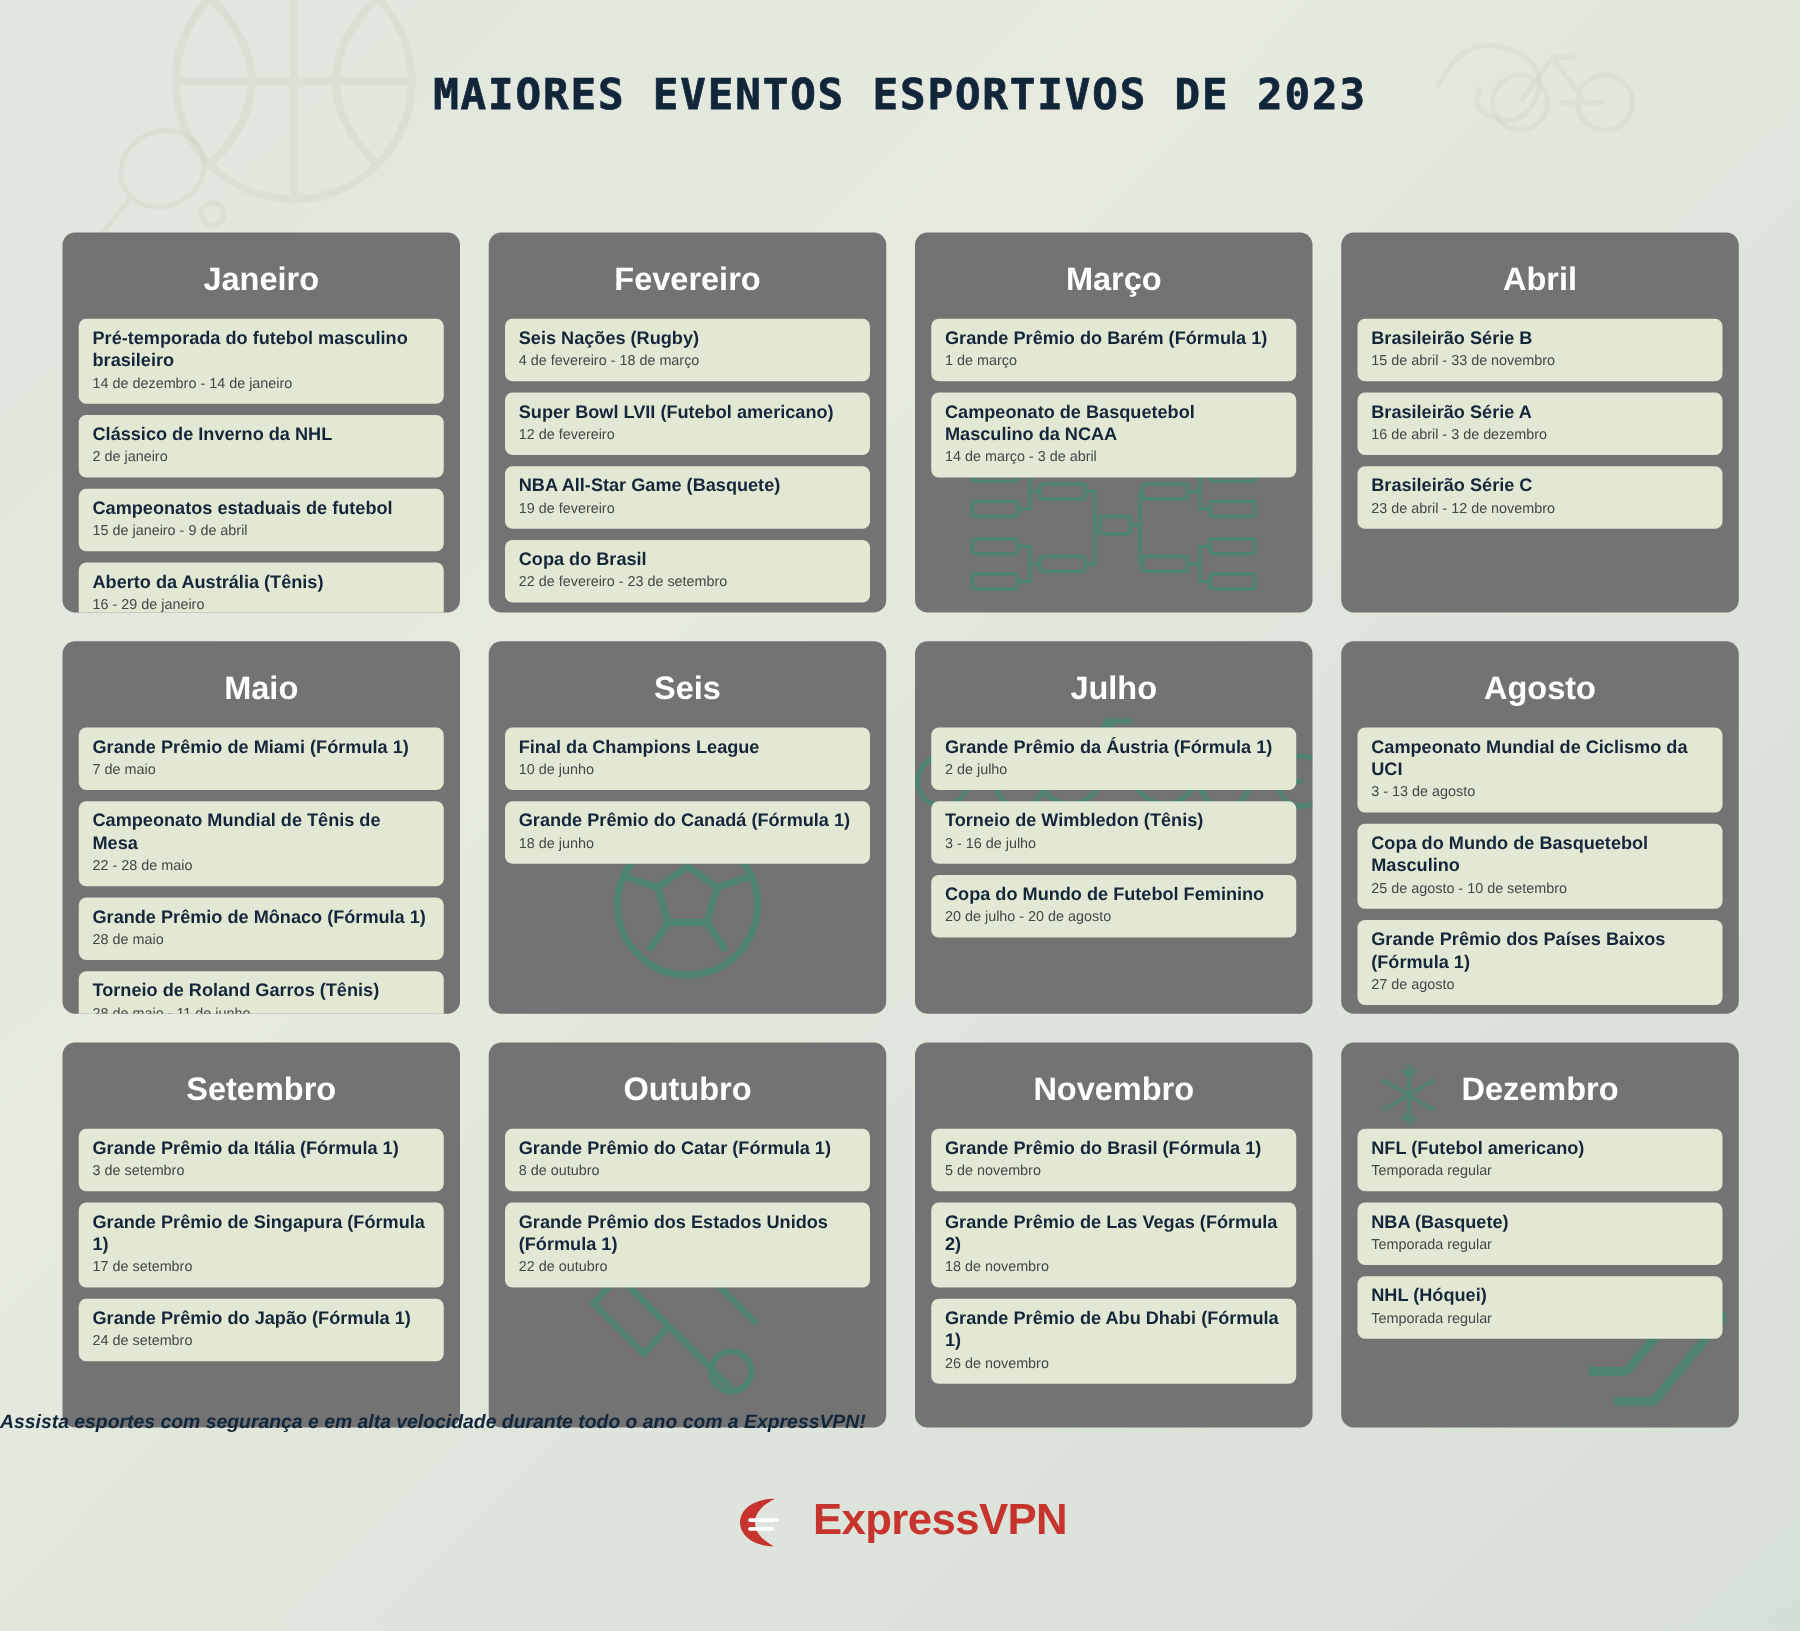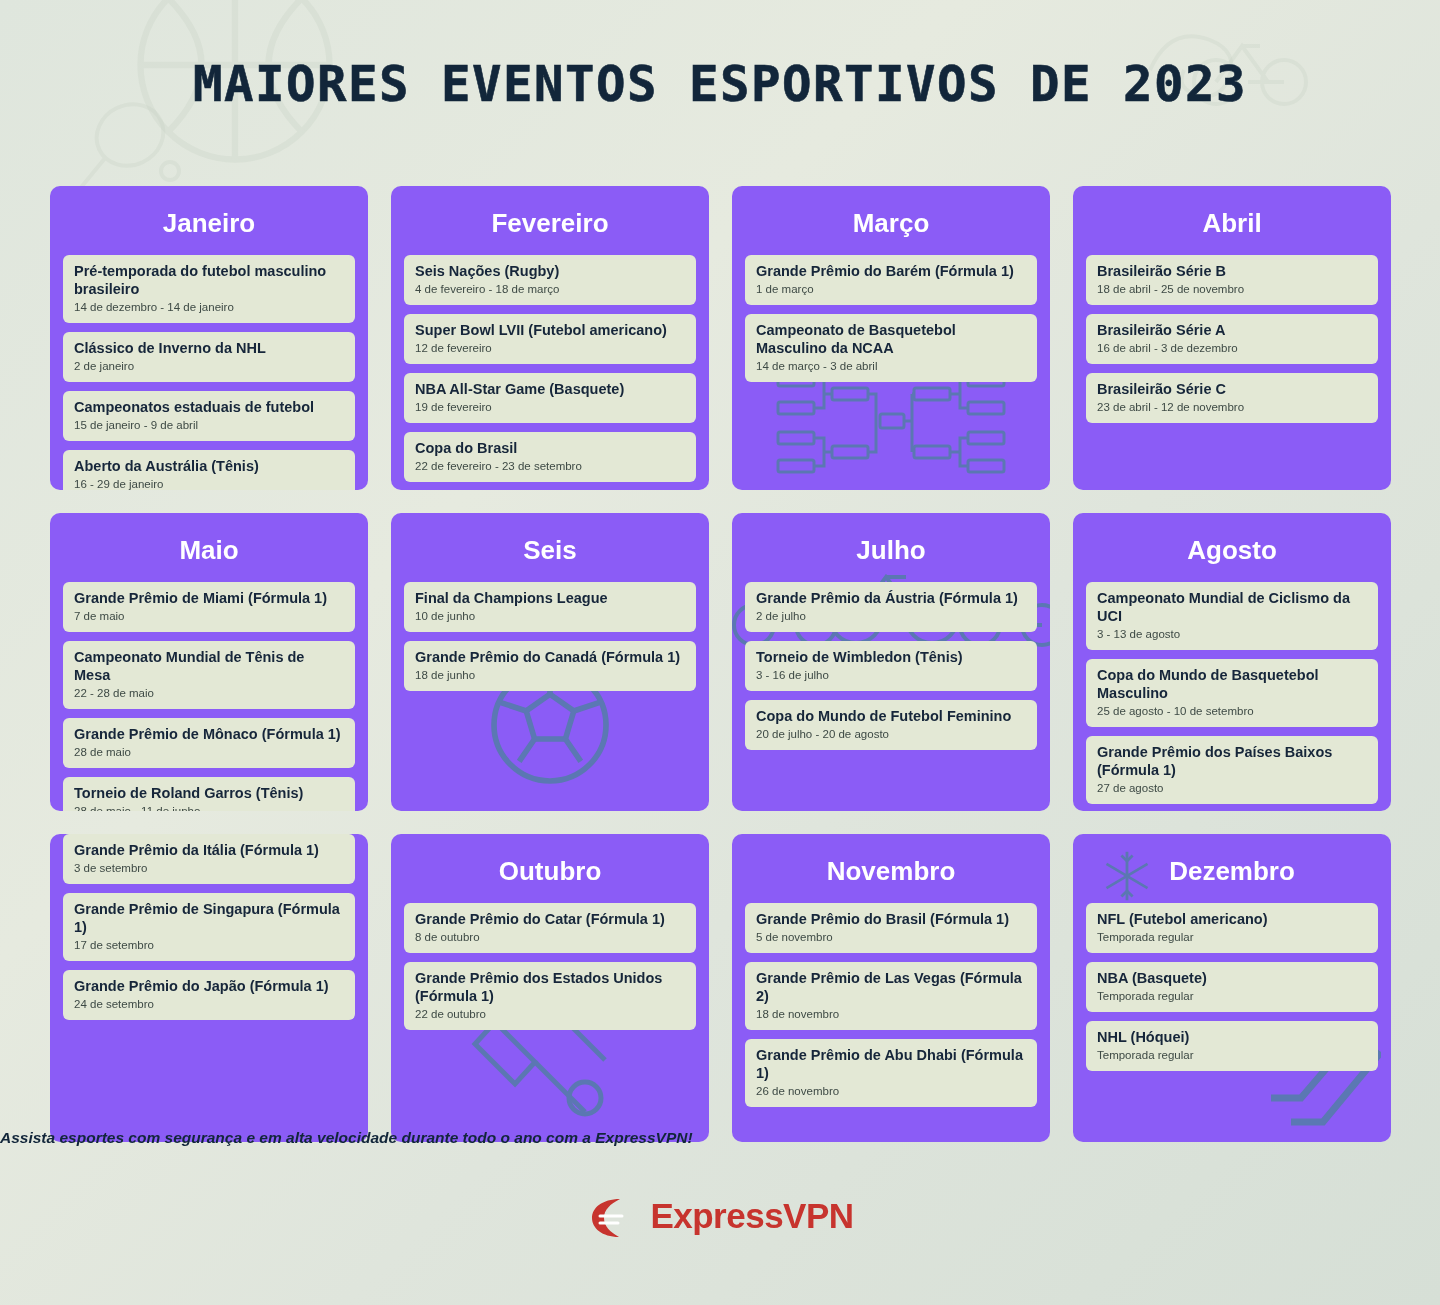--- a/index.html
+++ b/index.html
@@ -30,41 +30,41 @@
 
   
   .page-title {
     position: absolute;
     top: 56px;
     left: 0;
     width: 100%;
     text-align: center;
     font-family: "DejaVu Sans Mono", monospace;
     font-weight: bold;
-    font-size: 49px;
+    font-size: 34px;
     letter-spacing: 1.5px;
     color: #12263a;
     -webkit-text-stroke: 0.6px #12263a;
   }
 
   
   .grid {
     position: absolute;
     top: 186px;
     left: 50px;
     width: 1340px;
     display: grid;
     grid-template-columns: repeat(4, 318px);
     grid-auto-rows: auto;
     column-gap: 23px;
     row-gap: 23px;
   }
 
   .month-card {
-    background: #8b5cf6;
+    background: #737373;
     border-radius: 10px;
     padding: 0 13px 14px 13px;
     position: relative;
     overflow: hidden;
   }
   .month-card.h1 { height: 290px; }
   .month-card.h2 { height: 284px; }
   .month-card.h3 { height: 294px; }
 
   .month-title {
@@ -257,21 +257,21 @@
         <path d="M174 26 H184 V12 H192 M184 26 V40 H192 M174 84 H184 V70 H192 M184 84 V98 H192"></path>
       </svg>
     </div>
   </div>
 
   <div class="month-card h1">
     <div class="month-title">Abril</div>
     <div class="events">
       <div class="event">
         <div class="event-name">Brasileirão Série B</div>
-        <div class="event-date">18 de abril - 25 de novembro</div>
+        <div class="event-date">15 de abril - 33 de novembro</div>
       </div>
       <div class="event">
         <div class="event-name">Brasileirão Série A</div>
         <div class="event-date">16 de abril - 3 de dezembro</div>
       </div>
       <div class="event">
         <div class="event-name">Brasileirão Série C</div>
         <div class="event-date">23 de abril - 12 de novembro</div>
       </div>
     </div>
@@ -370,20 +370,21 @@
       </div>
       <div class="event">
         <div class="event-name">Grande Prêmio dos Países Baixos (Fórmula 1)</div>
         <div class="event-date">27 de agosto</div>
       </div>
 
     </div>
   </div>
 
   <div class="month-card h3">
+    <div class="month-title">Setembro</div>
     <div class="events">
       <div class="event">
         <div class="event-name">Grande Prêmio da Itália (Fórmula 1)</div>
         <div class="event-date">3 de setembro</div>
       </div>
       <div class="event">
         <div class="event-name">Grande Prêmio de Singapura (Fórmula 1)</div>
         <div class="event-date">17 de setembro</div>
       </div>
       <div class="event">

